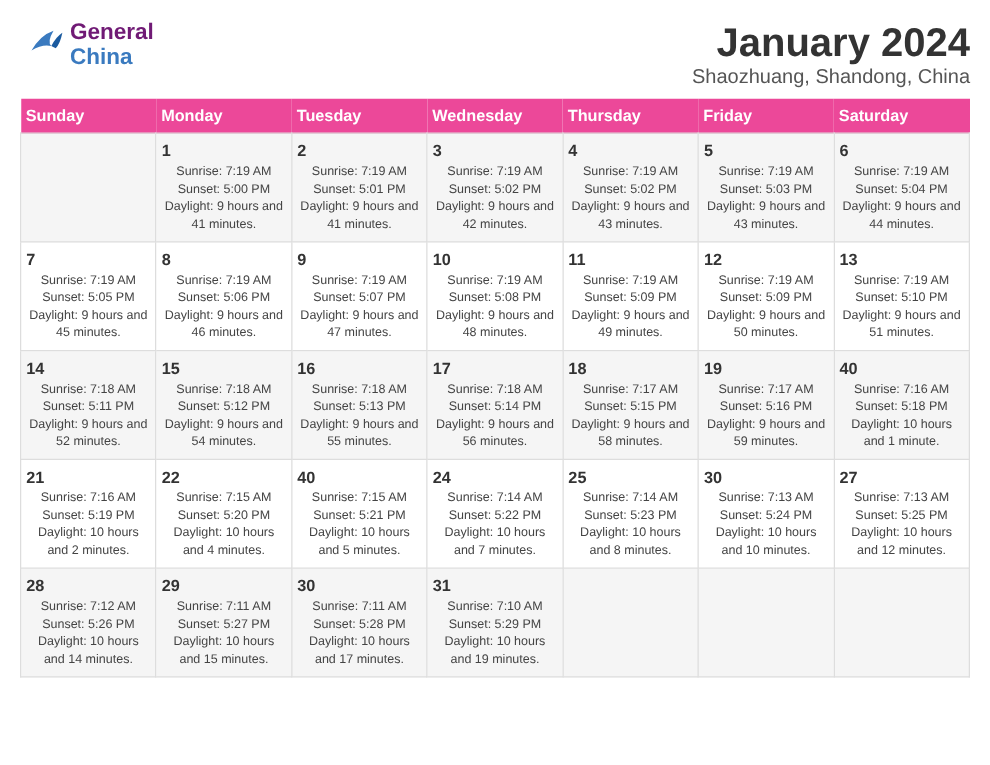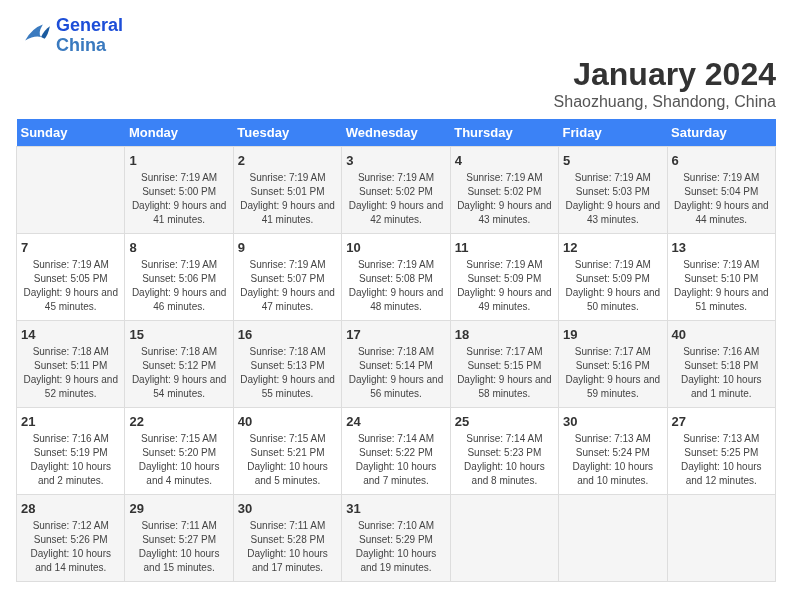--- a/index.html
+++ b/index.html
@@ -21,46 +21,45 @@
       align-items: center;
       gap: 4px;
     }
     .logo-text {
       font-size: 18px;
       font-weight: bold;
       color: #333;
       line-height: 1.1;
     }
     .logo-text span {
-      color: #1d4ed8;
+      color: #701a75;
     }
     .logo-bird {
       width: 36px;
       height: 30px;
     }
     .title-block {
       text-align: right;
     }
     .main-title {
       font-size: 32px;
       font-weight: bold;
       color: #333;
-      margin-top: 40px;
     }
     .subtitle {
       font-size: 16px;
       color: #555;
     }
     table {
       width: 100%;
       border-collapse: collapse;
       font-size: 11px;
     }
     thead tr {
-      background: #3b82f6;
+      background: #ec4899;
       color: #fff;
     }
     thead th {
       padding: 6px 4px;
       text-align: left;
       font-size: 13px;
       font-weight: bold;
     }
     tbody tr {
       vertical-align: top;

